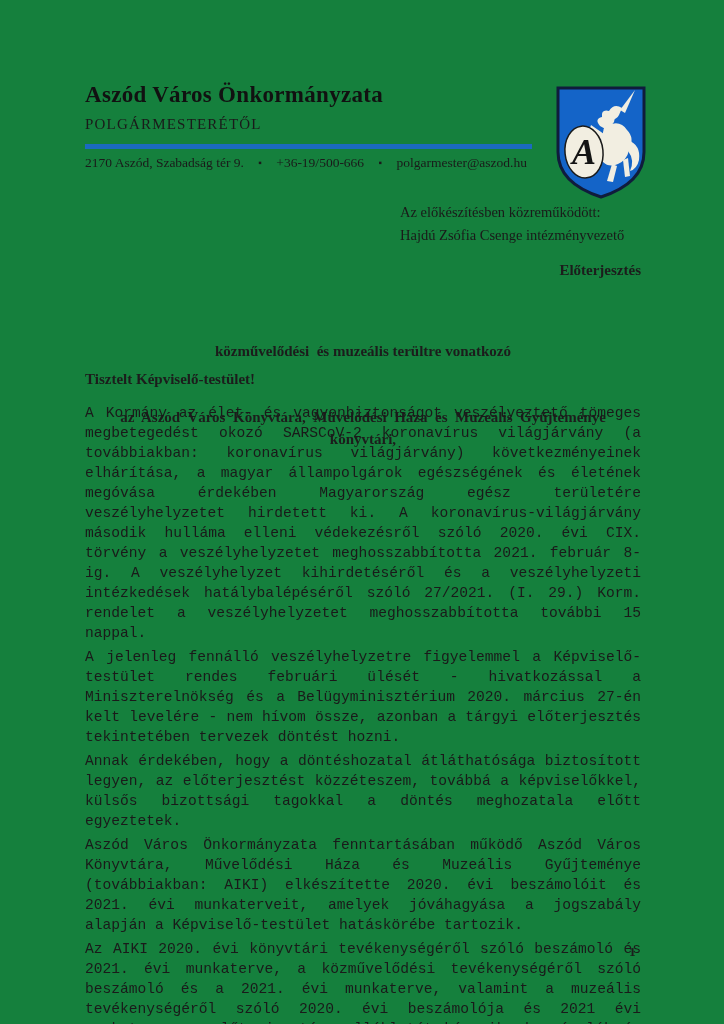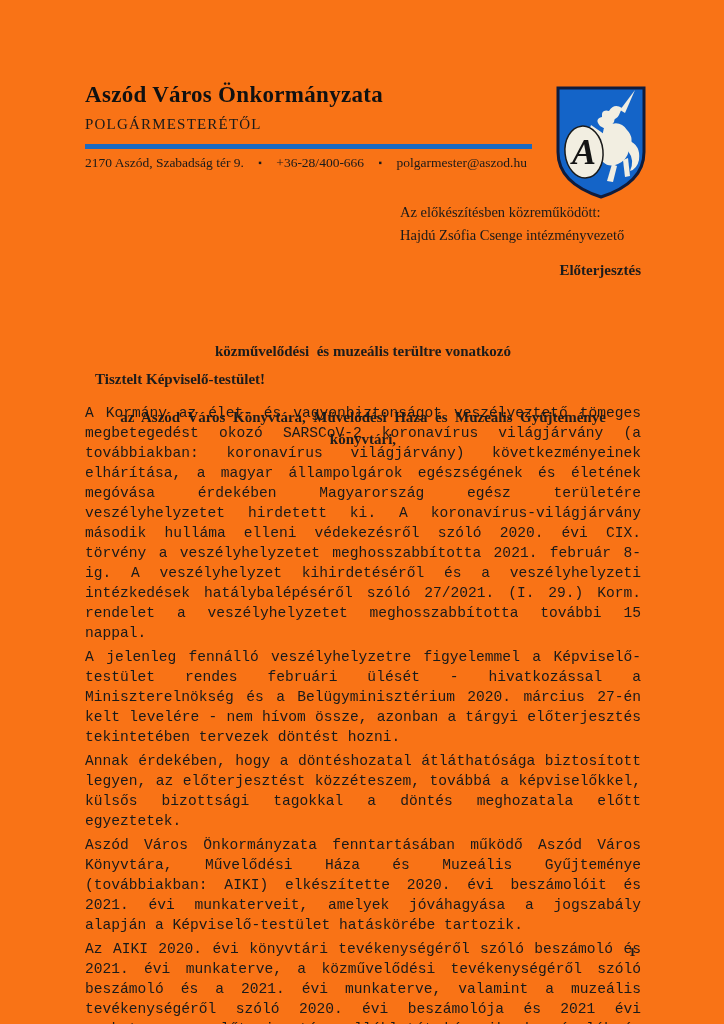--- a/index.html
+++ b/index.html
@@ -1,20 +1,20 @@
 <!DOCTYPE html>
 <html lang="hu"><head>
 <meta charset="utf-8">
 <style>
   html, body { margin: 0; padding: 0; background: #ffffff; }
   .page {
     position: relative;
     width: 724px;
     height: 1024px;
-    background: #f97316;
+    background: #15803d;
     font-family: "Liberation Serif", serif;
     color: #1c1c1c;
     overflow: hidden;
   }
   
   .org-name {
     position: absolute; left: 85px; top: 82px;
     font-size: 23px; font-weight: 700; letter-spacing: 0.3px;
     color: #111111;
   }
@@ -45,21 +45,21 @@
     position: absolute; left: 85px; top: 262px; width: 556px;
     text-align: right; font-weight: 700; font-size: 15px;
   }
   .doc-subtitle {
     position: absolute; left: 85px; top: 296px; width: 556px;
     text-align: center; font-weight: 700; font-size: 15px;
     line-height: 22px; white-space: pre-wrap;
   }
   .salutation {
     position: absolute; left: 85px; top: 371px;
-    font-weight: 700; font-size: 15px; margin-left: 10px;
+    font-weight: 700; font-size: 15px;
   }
   
   .body-text {
     position: absolute; left: 85px; top: 403px; width: 556px;
     font-size: 14.6px; line-height: 20px; text-align: justify;
     color: #1a1a1a;
     font-family: Liberation Mono, monospace;
   }
   .body-text p { margin: 0 0 4px 0; }
   .page-number {
@@ -71,21 +71,21 @@
 <body>
 
 <div class="page">
 
   <div class="org-name">Aszód Város Önkormányzata</div>
   <div class="office-line">POLGÁRMESTERÉTŐL</div>
   <div class="accent-rule"></div>
   <div class="contact-line">
     <span>2170 Aszód, Szabadság tér 9.</span>
     <span class="sep">▪</span>
-    <span>+36-28/400-666</span>
+    <span>+36-19/500-666</span>
     <span class="sep">▪</span>
     <span>polgarmester@aszod.hu</span>
   </div>
 
   <div class="crest">
     <svg width="90" height="113" viewBox="0 0 90 113">
       <path d="M2 2 H88 V66 Q88 97 45 111 Q2 97 2 66 Z" fill="#1464c8" stroke="#101c3c" stroke-width="3"></path>
       <g fill="#f2eee1">
         <polygon points="79,4 64,24 69,27"></polygon>
         <path d="M66 22 Q58 17 53 25 Q45 23 46 31 Q38 33 44 40 L53 45 Q48 38 54 35 Q61 33 63 29 Z"></path>

